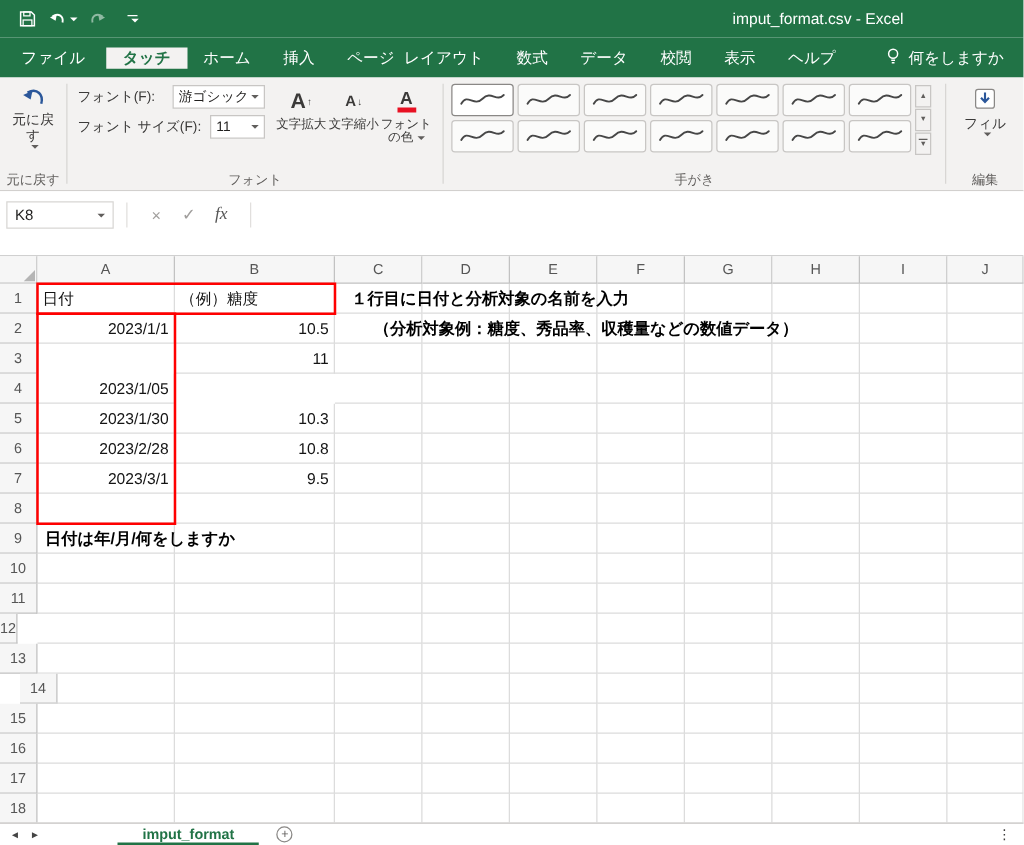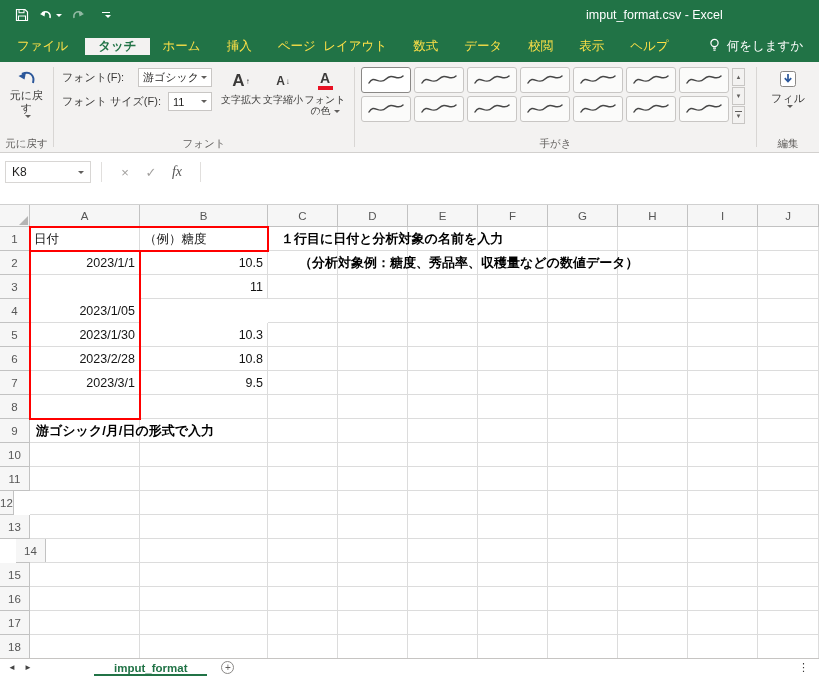--- a/index.html
+++ b/index.html
@@ -11,21 +11,21 @@
 .qat{display:flex;align-items:center;padding-left:8px;}
 .qbtn{width:28px;height:30px;display:flex;align-items:center;justify-content:center;color:#fff;}
 .qbtn.dim{opacity:.5;}
 .title{position:absolute;left:586px;top:0;height:30px;line-height:30px;color:#fff;font-size:12.5px;white-space:nowrap;}
 .wdd{width:0;height:0;border-left:3px solid transparent;border-right:3px solid transparent;border-top:3.5px solid #fff;display:inline-block;margin-left:3px;}
 .qcustom{display:flex;flex-direction:column;align-items:center;gap:2px;}
 .qcustom .bar{width:8px;height:1.5px;background:#fff;}
 
 
 .tabrow{height:32px;background:#217346;display:flex;align-items:stretch;}
-.rtab{display:flex;align-items:center;padding:0 13px;color:#fde047;font-size:12.5px;white-space:nowrap;}
+.rtab{display:flex;align-items:center;padding:0 13px;color:#ffffff;font-size:12.5px;white-space:nowrap;}
 .rtab.file{padding:0 17px;}
 .rtab.active{background:#f3f2f1;color:#217346;font-weight:700;}
 .rtab-strip{display:flex;align-items:center;font-family:Liberation Mono, monospace;}
 .tellme{display:flex;align-items:center;gap:6px;color:#fff;font-size:12.5px;margin-left:26px;white-space:nowrap;}
 
 
 .ribbon{height:91px;background:#f3f2f1;border-bottom:1px solid #d2d0ce;display:flex;align-items:stretch;}
 .group{position:relative;height:100%;}
 .glabel{position:absolute;bottom:1px;left:0;right:0;text-align:center;font-size:10.5px;color:#605e5c;white-space:nowrap;}
 .gsep{width:1px;margin:5px 0;background:#d8d6d4;}
@@ -533,21 +533,21 @@
       <div class="gcell" style="left: 408px; top: 430px; width: 70px; height: 24px;"></div>
       <div class="gcell" style="left: 478px; top: 430px; width: 70px; height: 24px;"></div>
       <div class="gcell" style="left: 548px; top: 430px; width: 70px; height: 24px;"></div>
       <div class="gcell" style="left: 618px; top: 430px; width: 70px; height: 24px;"></div>
       <div class="gcell" style="left: 688px; top: 430px; width: 70px; height: 24px;"></div>
       <div class="gcell" style="left: 758px; top: 430px; width: 61px; height: 24px;"></div>
       <div class="redbox" style="left: 29px; top: 21px; width: 240px; height: 26px;"></div>
       <div class="redbox" style="left: 29px; top: 45px; width: 112px; height: 170px;"></div>
       <div class="anno" style="left: 281px; top: 22px;">１行目に日付と分析対象の名前を入力</div>
       <div class="anno" style="left: 299px; top: 46px;">（分析対象例：糖度、秀品率、収穫量などの数値データ）</div>
-      <div class="anno" style="left: 36px; top: 214px;">游ゴシック/月/日の形式で入力</div>
+      <div class="anno" style="left: 36px; top: 214px;">日付は年/月/何をしますか</div>
     </div>
 
   <div class="sheettabs">
     <span class="nav first">◄</span>
     <span class="nav">►</span>
     <div class="stab">
       <span>imput_format</span>
     </div>
     <div class="addsheet">+</div>
     <div class="dots">⋮</div>

